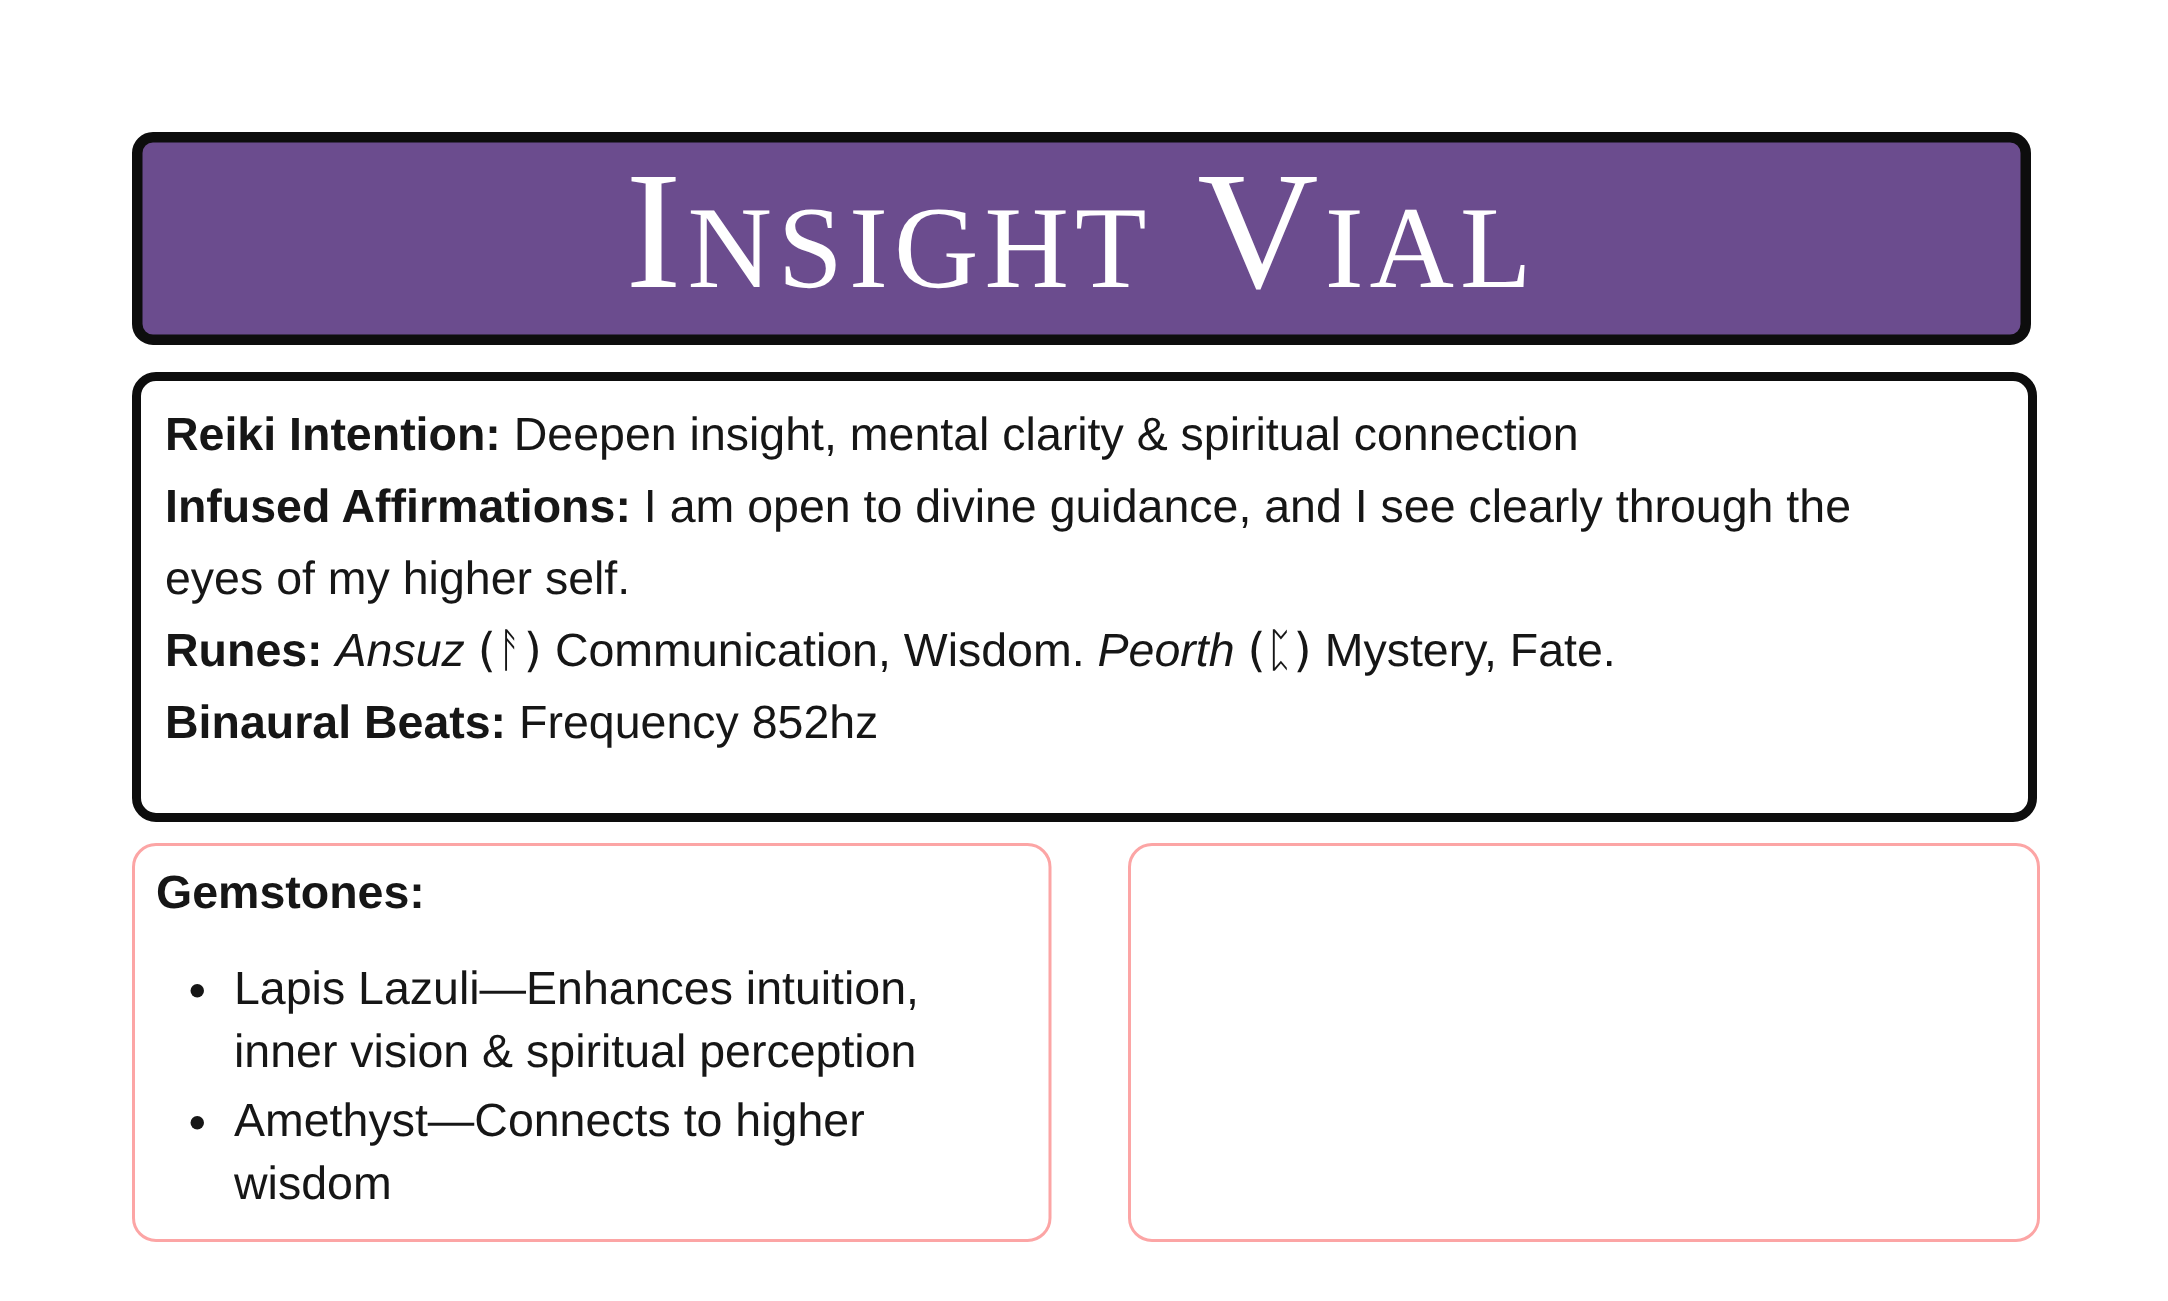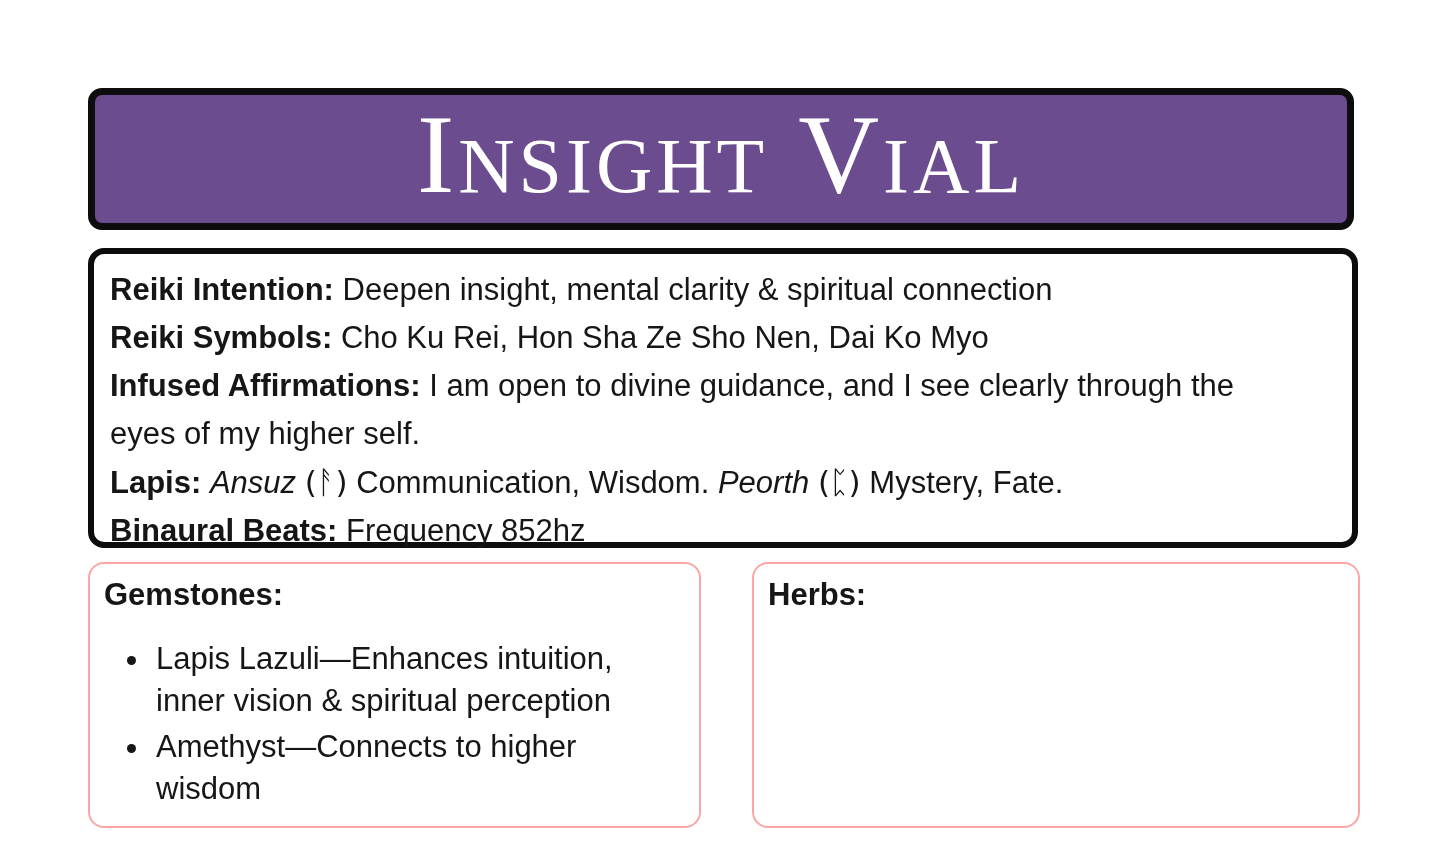--- a/index.html
+++ b/index.html
@@ -89,30 +89,26 @@
 
   <div class="banner">
     <div class="banner-title">Insight Vial</div>
   </div>
 
   <div class="info-box">
     <p class="info-line">
       <span class="label">Reiki Intention:</span>
       <span>Deepen insight, mental clarity &amp; spiritual connection</span>
     </p>
-    <p class="info-line">
-      <span class="label">Reiki Symbols:</span>
-      <span>Cho Ku Rei, Hon Sha Ze Sho Nen, Dai Ko Myo</span>
-    </p>
     <p class="info-line affirmations">
       <span class="label">Infused Affirmations:</span>
       <span>I am open to divine guidance, and I see clearly through the eyes of my higher self.</span>
     </p>
     <p class="info-line">
-      <span class="label">Lapis:</span>
+      <span class="label">Runes:</span>
       <span class="rune-name">Ansuz</span>
       <span class="rune-glyph">(ᚨ)</span>
       <span>Communication, Wisdom.</span>
       <span class="rune-name">Peorth</span>
       <span class="rune-glyph">(ᛈ)</span>
       <span>Mystery, Fate.</span>
     </p>
     <p class="info-line">
       <span class="label">Binaural Beats:</span>
       <span>Frequency 852hz</span>
@@ -121,16 +117,15 @@
 
   <div class="bottom-box gem-box">
     <div class="box-heading">Gemstones:</div>
     <ul>
       <li>Lapis Lazuli—Enhances intuition, inner vision &amp; spiritual perception</li>
       <li>Amethyst—Connects to higher wisdom</li>
     </ul>
   </div>
 
   <div class="bottom-box herb-box">
-    <div class="box-heading">Herbs:</div>
   </div>
 
 </div>
 
 </body></html>

